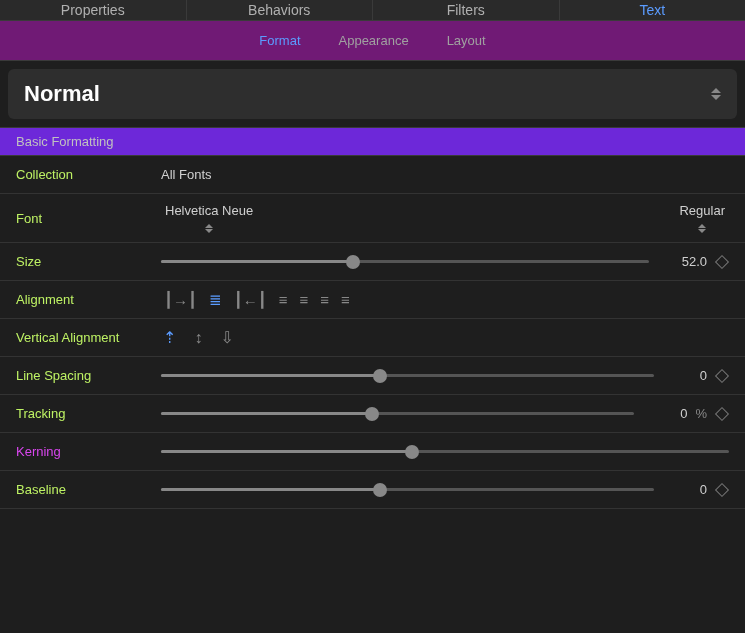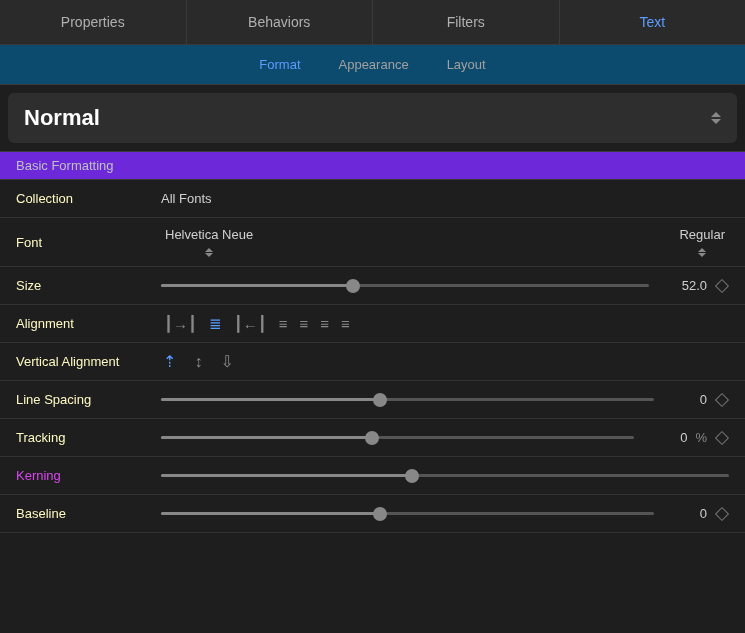--- a/index.html
+++ b/index.html
@@ -14,38 +14,38 @@
 
     
     .top-tabs {
       display: flex;
       border-bottom: 1px solid #3a3a3a;
       background: #2a2a2a;
     }
     .top-tab {
       flex: 1;
       text-align: center;
-      padding: 14px 10px;
+      padding: 2px 10px;
       color: #b0b0b0;
       font-size: 14px;
       cursor: pointer;
       border-right: 1px solid #3a3a3a;
     }
     .top-tab:last-child { border-right: none; }
     .top-tab.active {
       color: #5b9cff;
     }
 
     
     .sub-tabs {
       display: flex;
       justify-content: center;
       gap: 30px;
       padding: 10px 0;
-      background: #0c4a6e;
+      background: #701a75;
       border-bottom: 1px solid #3a3a3a;
     }
     .sub-tab {
       color: #a0a0a0;
       cursor: pointer;
       font-size: 13px;
       padding: 2px 4px;
     }
     .sub-tab.active {
       color: #5b9cff;
@@ -103,21 +103,21 @@
     
     .form-row {
       display: flex;
       align-items: center;
       padding: 7px 16px;
       border-bottom: 1px solid #333;
       min-height: 38px;
     }
     .form-label {
       width: 145px;
-      color: #fef9c3;
+      color: #bef264;
       font-size: 13px;
       flex-shrink: 0;
     }
     .form-label.dimmed {
       color: #d946ef;
     }
     .form-control {
       flex: 1;
       display: flex;
       align-items: center;

